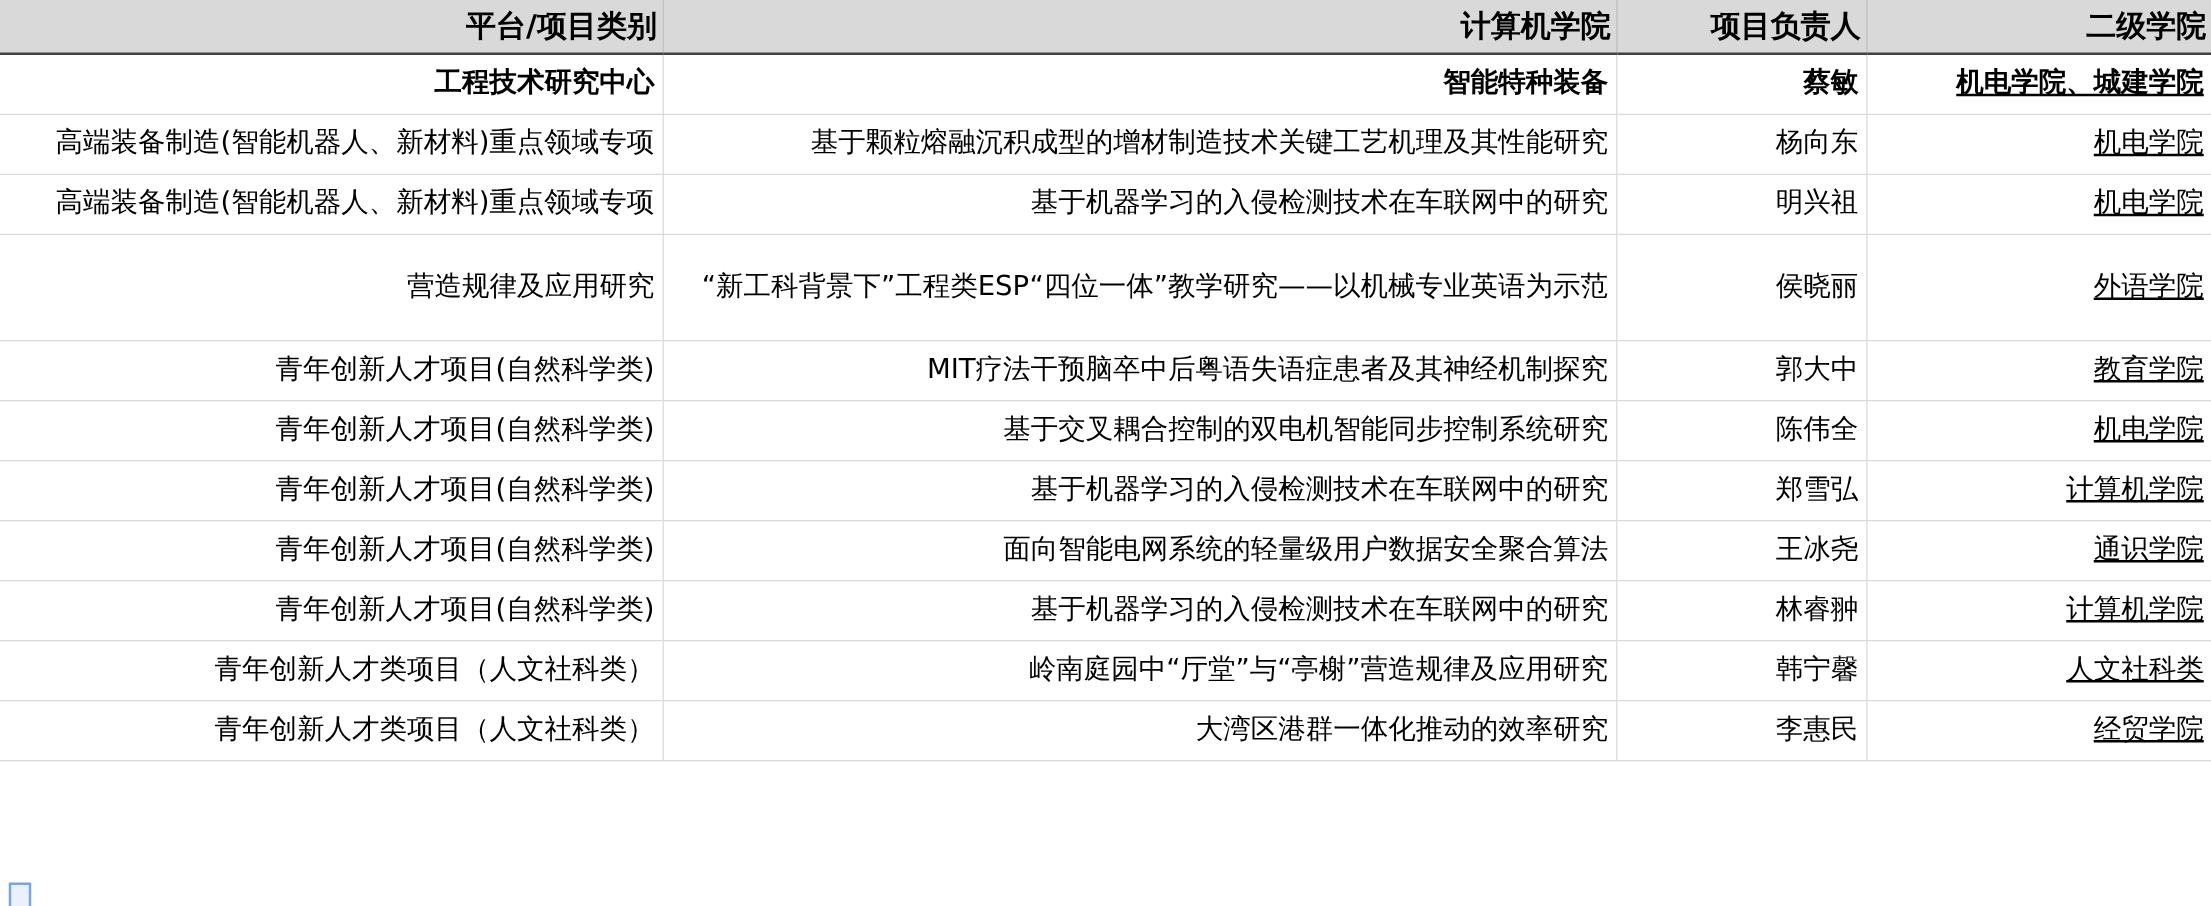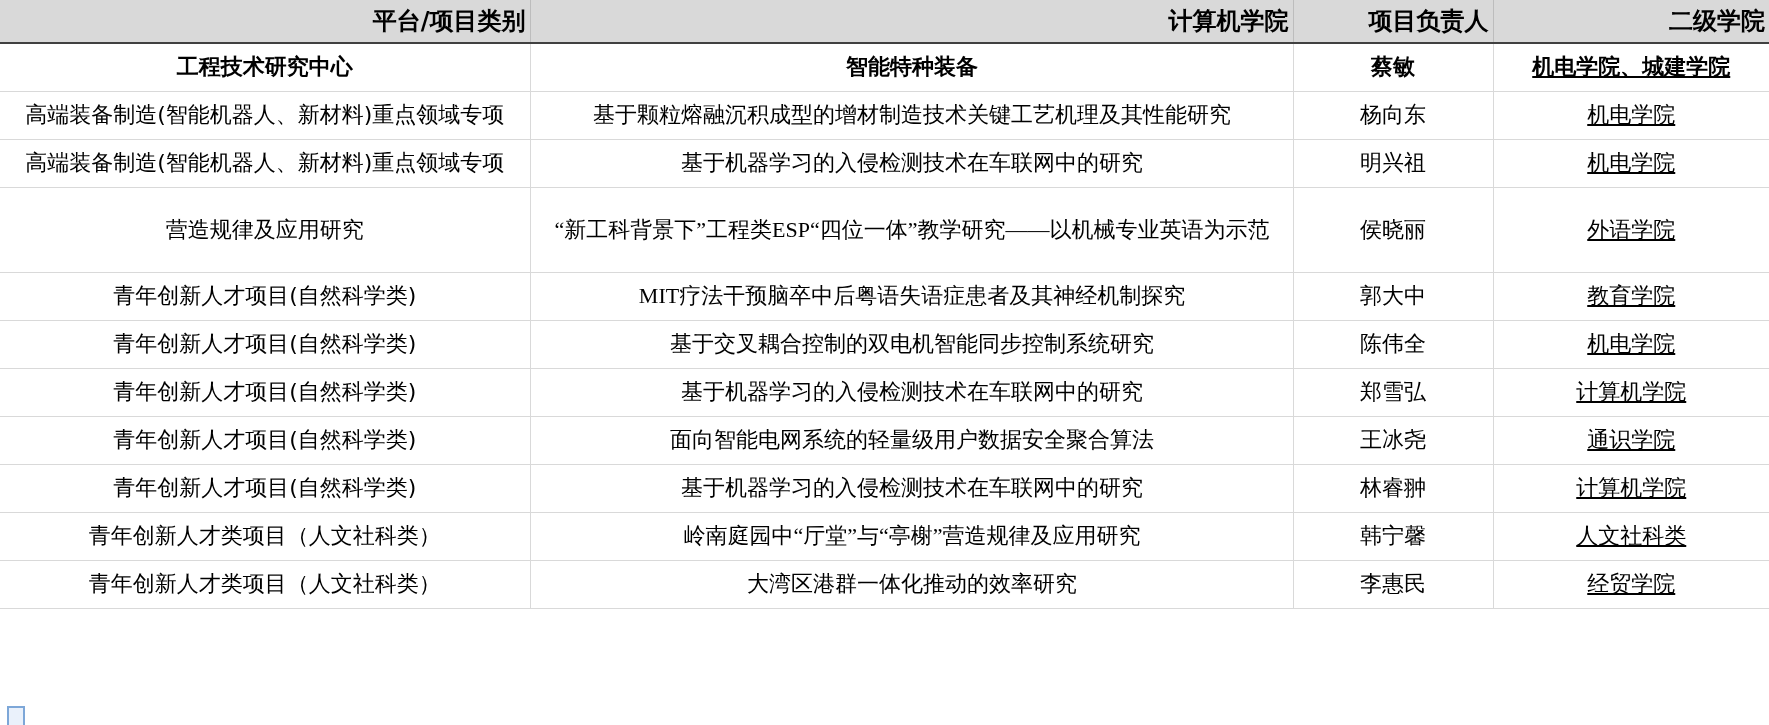--- a/index.html
+++ b/index.html
@@ -31,29 +31,29 @@
     border-bottom: 2px solid #404040;
     border-right: 1px solid #bdbdbd;
     padding: 0 4px;
   }
   thead th:last-child { border-right: none; margin-left: 34px; }
 
   tbody td {
     height: 47px;
     font-size: 22px;
     line-height: 1.85;
-    text-align: center;
+    text-align: right;
     vertical-align: middle;
     border-bottom: 1px solid #d9d9d9;
     border-right: 1px solid #d9d9d9;
     padding: 0 6px;
     overflow: hidden;
   }
   tbody td:last-child { border-right: none; text-decoration: underline; }
-  tbody td.c2 { text-align: center; padding-left: 7px; font-family: Liberation Serif, serif; }
+  tbody td.c2 { text-align: right; padding-left: 7px; }
   tbody tr.bold td { font-weight: bold; }
   
   tbody tr:nth-child(4) td { height: 84px; }
   tbody tr:nth-child(4) td.c2 { line-height: 1.9; margin-left: 24px; }
 
   .corner-marker {
     position: absolute;
     left: 7px;
     top: 706px;
     width: 18px;

